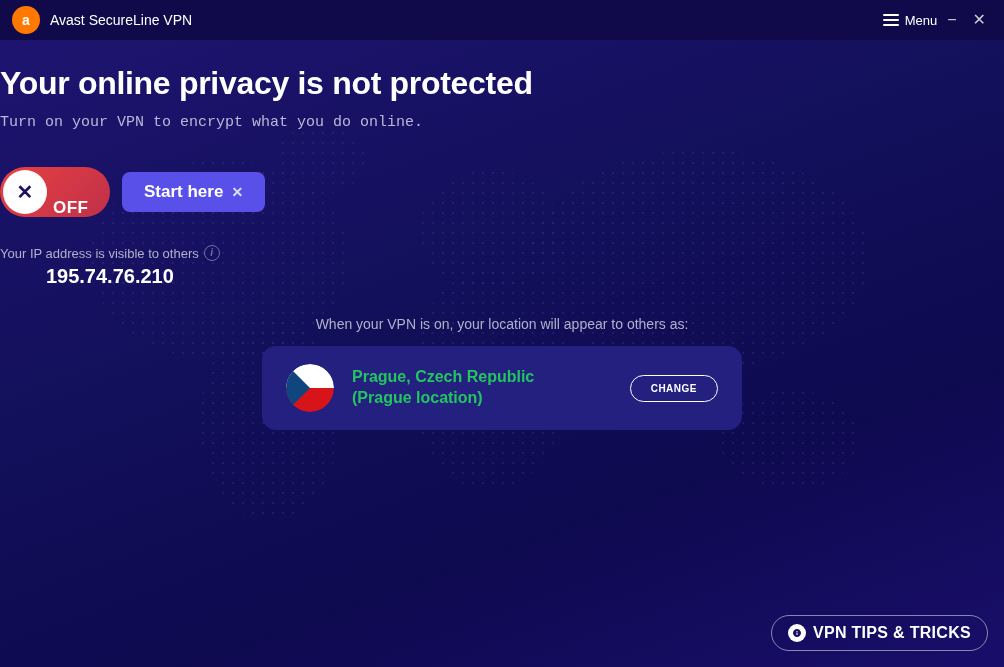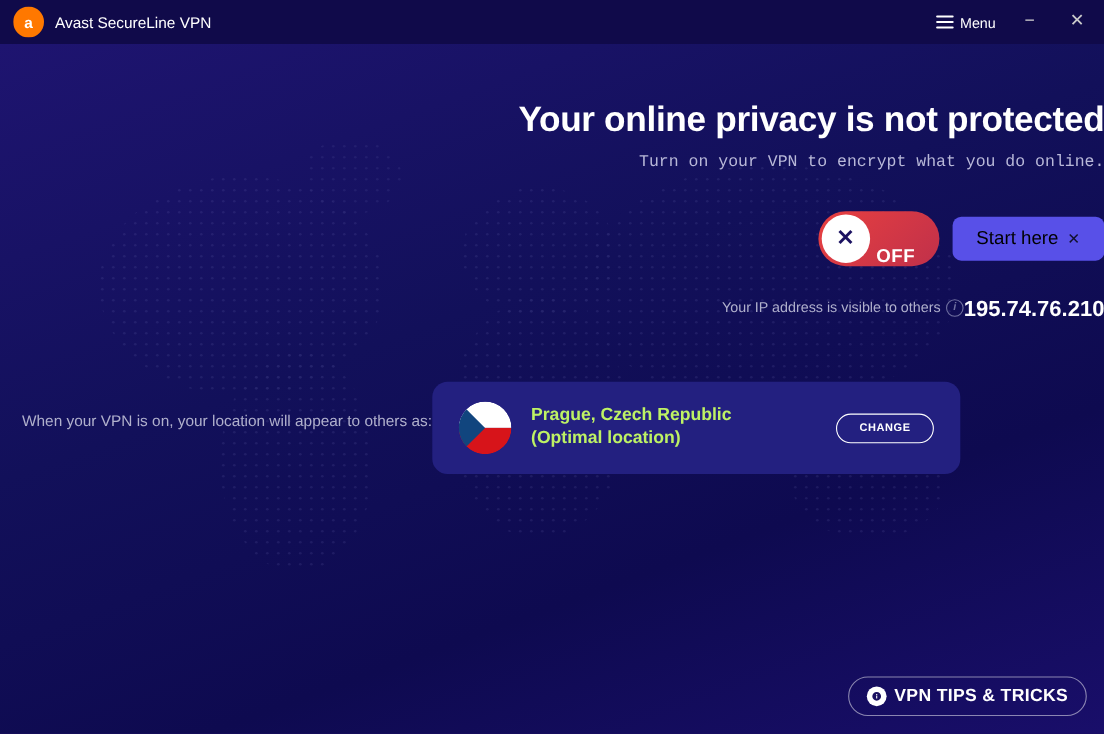--- a/index.html
+++ b/index.html
@@ -38,21 +38,21 @@
 
     .app-title {
       color: #fff;
       font-size: 14px;
       font-weight: 500;
     }
 
     .titlebar-right {
       display: flex;
       align-items: center;
-      gap: 20px;
+      gap: 4px;
     }
 
     .menu-btn {
       display: flex;
       align-items: center;
       gap: 6px;
       color: #fff;
       font-size: 13px;
       cursor: pointer;
       background: none;
@@ -107,23 +107,23 @@
     .world-map svg {
       width: 100%;
       height: 100%;
     }
 
     .content {
       position: relative;
       z-index: 2;
       display: flex;
       flex-direction: column;
-      align-items: flex-end;
+      align-items: flex-start;
       width: 100%;
-      padding-top: 50px;
+      padding-top: 25px;
     }
 
     .main-title {
       color: #fff;
       font-size: 32px;
       font-weight: 700;
       text-align: center;
       margin-bottom: 12px;
       letter-spacing: -0.3px;
     }
@@ -180,43 +180,43 @@
       color: #fff;
       font-size: 17px;
       font-weight: 700;
       margin-left: 6px;
       letter-spacing: 0.5px;
       margin-top: 32px;
     }
 
     .start-here-btn {
       background: #5850e8;
-      color: #000000;
+      color: #ffffff;
       border: none;
       border-radius: 8px;
       padding: 10px 22px;
       font-size: 17px;
-      font-weight: 400;
+      font-weight: 700;
       cursor: pointer;
       display: flex;
       align-items: center;
       gap: 8px;
     }
 
     .start-here-close {
       font-size: 14px;
       opacity: 0.8;
     }
 
     
     .ip-info {
       display: flex;
-      flex-direction: row;
-      align-items: center;
-      margin-bottom: 54px;
+      flex-direction: column;
+      align-items: center;
+      margin-bottom: 28px;
     }
 
     .ip-label {
       color: #b0b0cc;
       font-size: 13px;
       display: flex;
       align-items: center;
       gap: 5px;
       margin-bottom: 4px;
     }
@@ -239,21 +239,21 @@
 
     .ip-address {
       color: #fff;
       font-size: 20px;
       font-weight: 700;
     }
 
     
     .location-section {
       display: flex;
-      flex-direction: row;
+      flex-direction: column;
       align-items: center;
       width: 100%;
       padding: 0 20px;
     }
 
     .location-label {
       color: #b0b0cc;
       font-size: 14px;
       text-align: center;
       margin-bottom: 14px;
@@ -282,21 +282,21 @@
     .flag-cz {
       width: 100%;
       height: 100%;
     }
 
     .location-info {
       flex: 1;
     }
 
     .location-name {
-      color: #bef264;
+      color: #22c55e;
       font-size: 16px;
       font-weight: 700;
       line-height: 1.3;
     }
 
     .change-btn {
       background: transparent;
       color: #fff;
       border: 1.5px solid #fff;
       border-radius: 20px;
@@ -438,21 +438,21 @@
               <rect x="0" y="24" width="48" height="24" fill="#d7141a"></rect>
 
               <polygon points="0,0 24,24 0,48" fill="#11457e"></polygon>
             </g>
           </svg>
         </div>
 
         <div class="location-info">
           <div class="location-name">
             <span>Prague, Czech Republic</span><br>
-            <span>(Optimal location)</span>
+            <span>(Prague location)</span>
           </div>
         </div>
 
         <button class="change-btn">CHANGE</button>
       </div>
     </div>
   </div>
 
   <button class="vpn-tips-btn">
     <div class="vpn-tips-icon">

